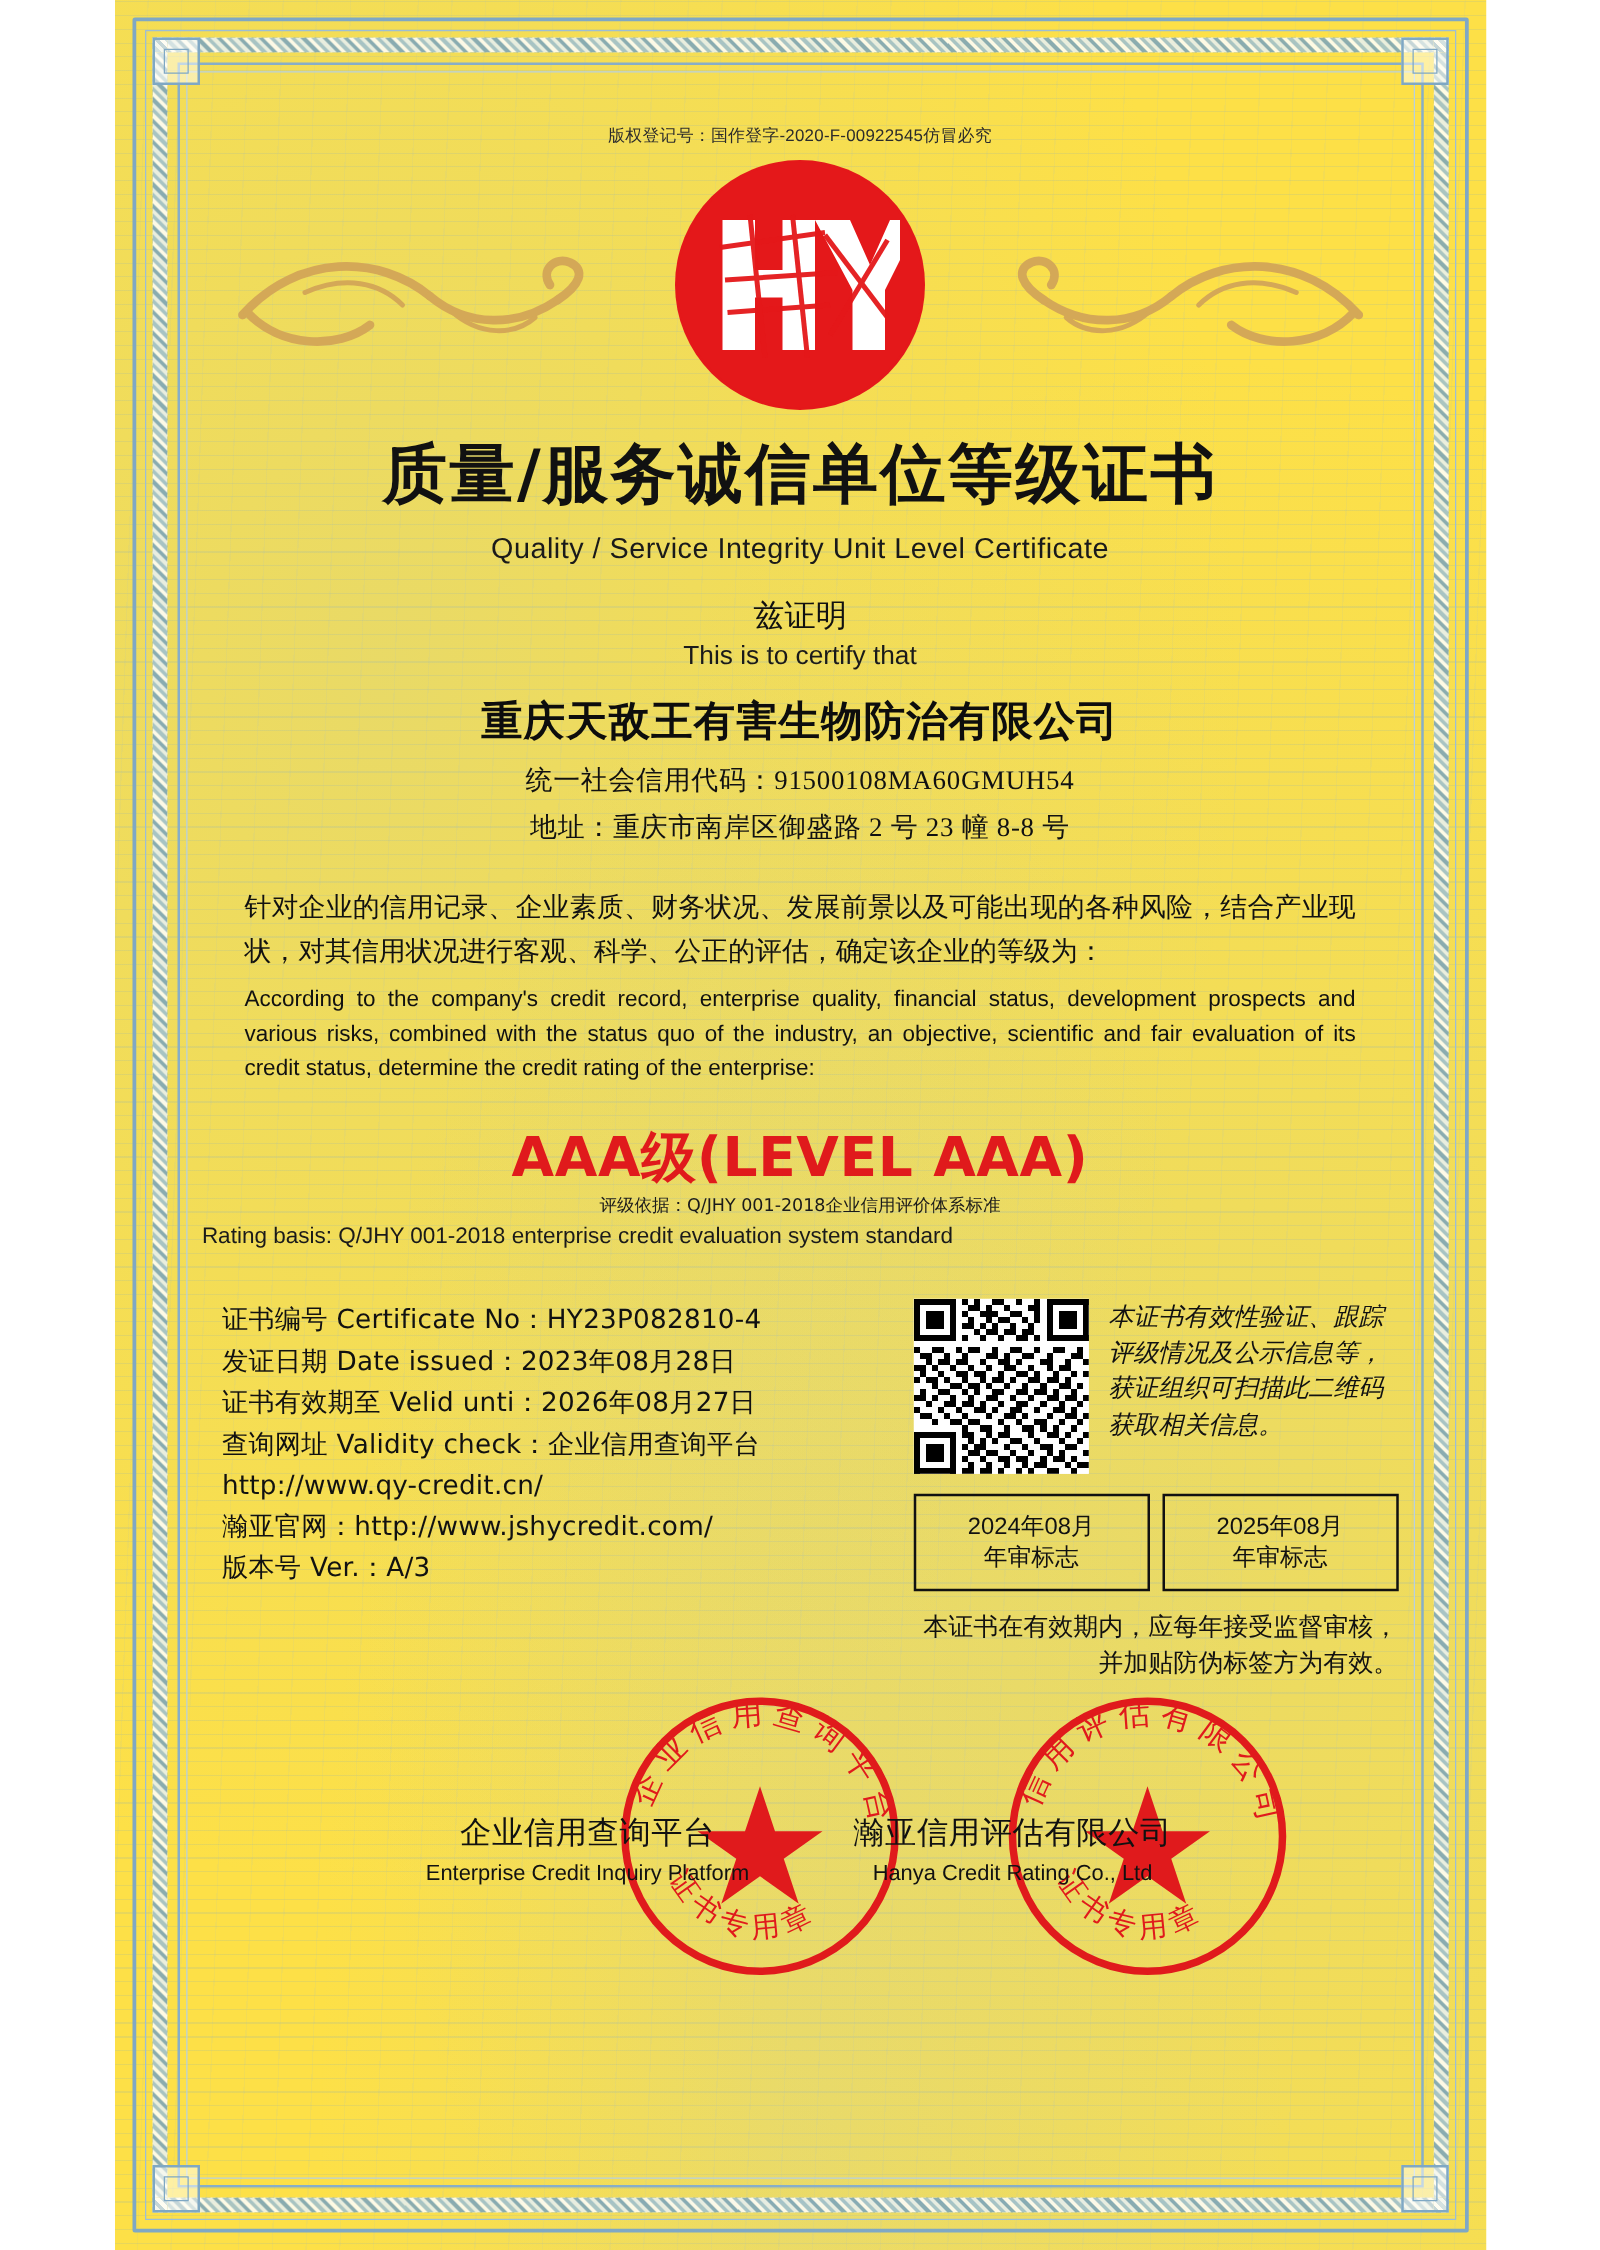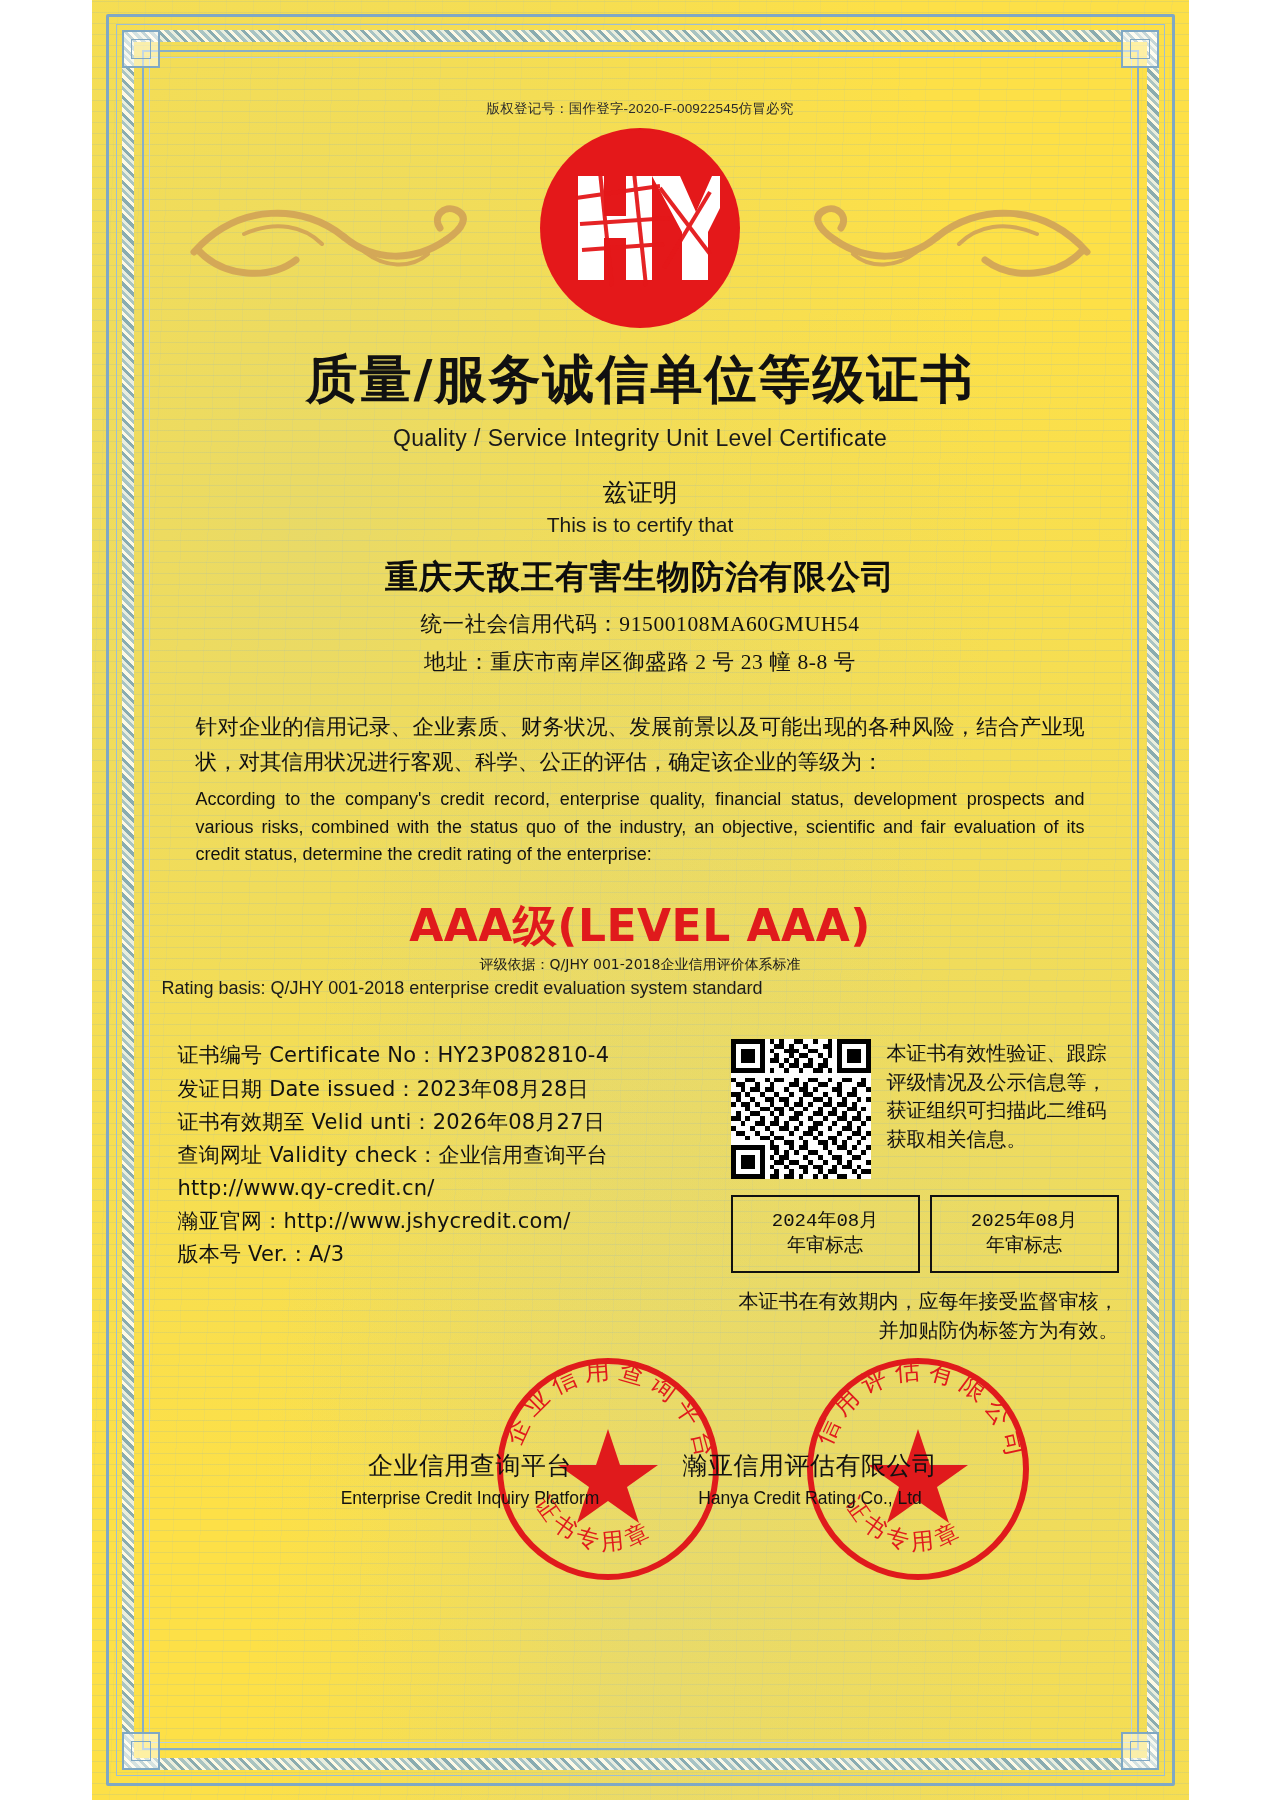--- a/index.html
+++ b/index.html
@@ -280,38 +280,39 @@
     height: 140px;
     flex: none;
     background: #fff;
   }
   .qr-note {
     margin-left: 16px;
     font-size: 20px;
     line-height: 1.42;
     color: #111;
     font-family: "DejaVu Sans", "Liberation Sans", sans-serif;
+    font-style: italic;
   }
   .year-boxes {
     display: flex;
     margin-top: 16px;
     gap: 0;
   }
   .year-box {
     width: 185px;
     height: 74px;
     border: 2px solid #111;
     display: flex;
     flex-direction: column;
     align-items: center;
     justify-content: center;
     font-size: 19px;
     color: #111;
     line-height: 1.35;
-    font-family: Liberation Mono, monospace;
+    font-family: Liberation Sans, sans-serif;
   }
   .year-box + .year-box { margin-left: 10px; }
   .annual-note {
     margin-top: 14px;
     text-align: right;
     font-size: 20px;
     line-height: 1.45;
     color: #111;
     font-family: "DejaVu Sans", "Liberation Sans", sans-serif;
   }

